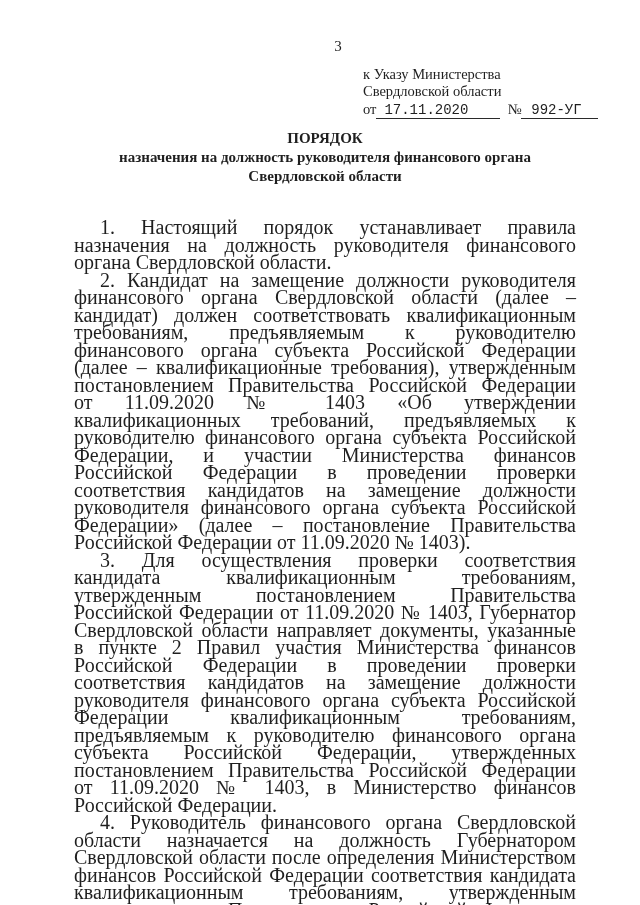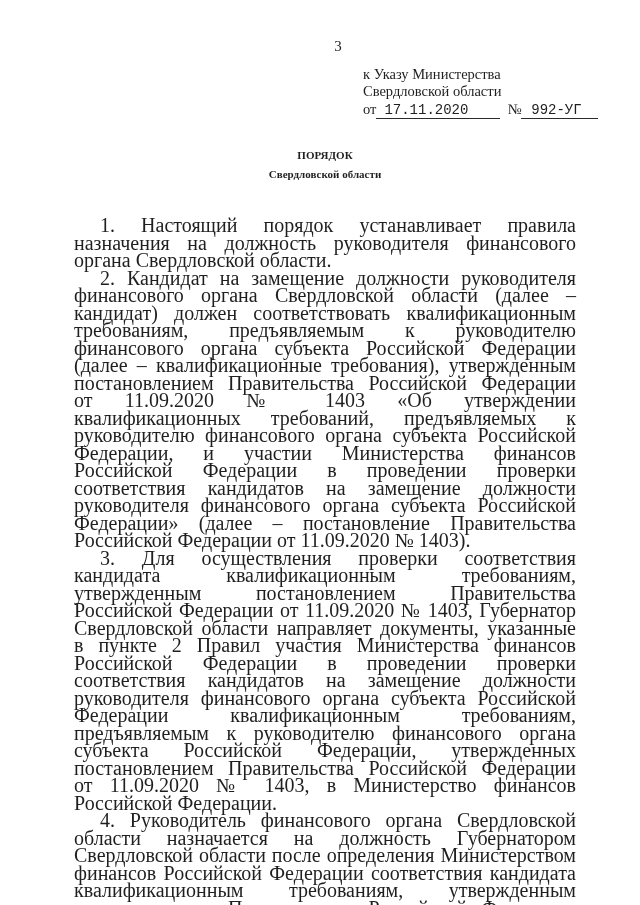--- a/index.html
+++ b/index.html
@@ -47,24 +47,24 @@
     border-bottom: 1.2px solid #2a2a2a;
     font-family: "Liberation Mono", monospace;
     font-size: 14px;
     box-sizing: border-box;
     overflow: visible;
   }
   .ref-fill-date { width: 124px; padding-left: 8px; }
   .ref-number-sign { margin-left: 7px; flex: none; }
   .ref-fill-num { width: 77px; padding-left: 10px; }
   .doc-title {
-    margin-top: 27px;
+    margin-top: 10px;
     text-align: center;
     font-weight: bold;
-    font-size: 11px;
+    font-size: 15px;
     line-height: 19px;
   }
   .doc-body {
     margin-top: 33px;
     font-size: 20px;
     line-height: 17.5px;
     text-align: justify;
   }
   .doc-body p {
     margin: 0;
@@ -84,20 +84,21 @@
     <div class="ref-line">
       <span class="ref-label">от</span>
       <span class="ref-fill ref-fill-date">17.11.2020</span>
       <span class="ref-number-sign">№</span>
       <span class="ref-fill ref-fill-num">992-УГ</span>
     </div>
   </div>
 
   <div class="doc-title">
     <div>ПОРЯДОК</div>
+    <div>назначения на должность руководителя финансового органа</div>
     <div>Свердловской области</div>
   </div>
 
   <div class="doc-body">
     <p>1.&nbsp;Настоящий порядок устанавливает правила назначения на должность руководителя финансового органа Свердловской области.</p>
     <p>2.&nbsp;Кандидат на замещение должности руководителя финансового органа Свердловской области (далее – кандидат) должен соответствовать квалификационным требованиям, предъявляемым к руководителю финансового органа субъекта Российской Федерации (далее – квалификационные требования), утвержденным постановлением Правительства Российской Федерации от&nbsp;11.09.2020 №&nbsp;1403 «Об утверждении квалификационных требований, предъявляемых к руководителю финансового органа субъекта Российской Федерации, и участии Министерства финансов Российской Федерации в&nbsp;проведении проверки соответствия кандидатов на&nbsp;замещение должности руководителя финансового органа субъекта Российской Федерации» (далее – постановление Правительства Российской Федерации от&nbsp;11.09.2020 №&nbsp;1403).</p>
     <p>3.&nbsp;Для осуществления проверки соответствия кандидата квалификационным требованиям, утвержденным постановлением Правительства Российской Федерации от&nbsp;11.09.2020 №&nbsp;1403, Губернатор Свердловской области направляет документы, указанные в пункте 2 Правил участия Министерства финансов Российской Федерации в проведении проверки соответствия кандидатов на&nbsp;замещение должности руководителя финансового органа субъекта Российской Федерации квалификационным требованиям, предъявляемым к руководителю финансового органа субъекта Российской Федерации, утвержденных постановлением Правительства Российской Федерации от&nbsp;11.09.2020 №&nbsp;1403, в&nbsp;Министерство финансов Российской Федерации.</p>
     <p>4.&nbsp;Руководитель финансового органа Свердловской области назначается на&nbsp;должность Губернатором Свердловской области после определения Министерством финансов Российской Федерации соответствия кандидата квалификационным требованиям, утвержденным постановлением Правительства Российской Федерации от&nbsp;11.09.2020 №&nbsp;1403, и получения согласия Законодательного Собрания Свердловской области на назначение руководителя уполномоченного исполнительного органа государственной власти Свердловской области в сфере финансов.</p>
   </div>
 

